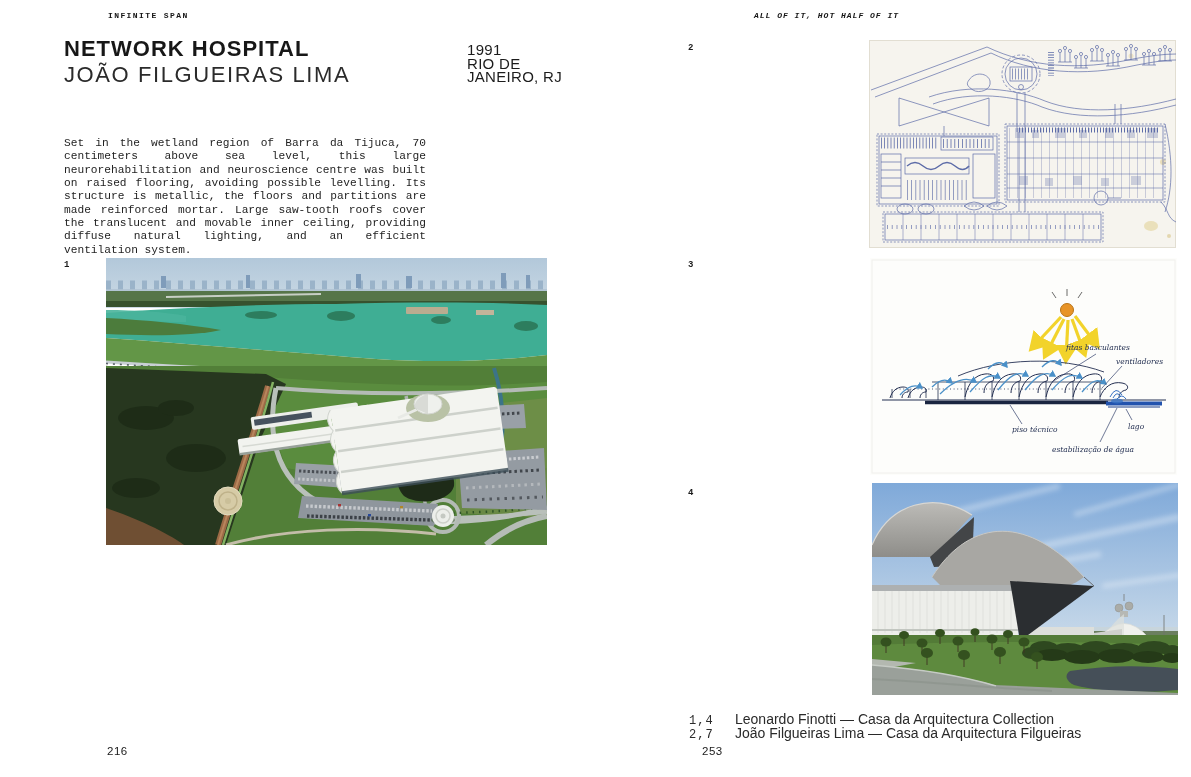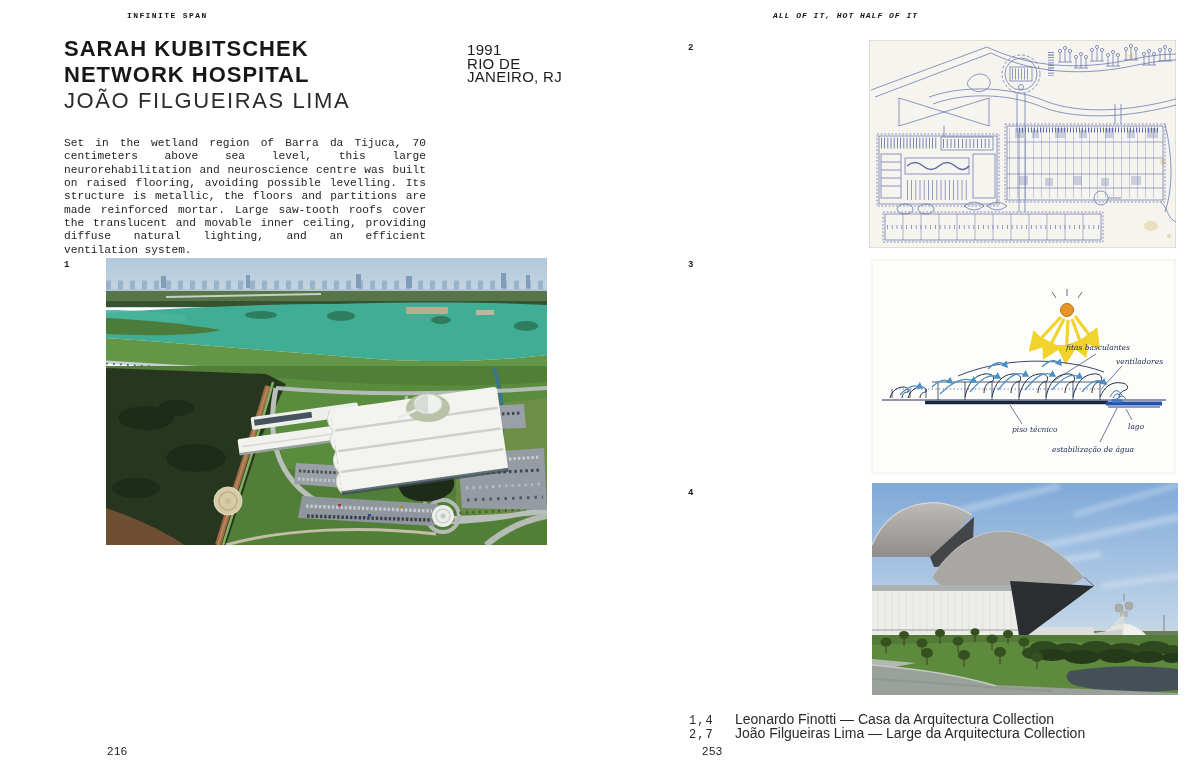--- a/index.html
+++ b/index.html
@@ -1,20 +1,20 @@
 <!DOCTYPE html>
 <html><head>
 <meta charset="utf-8">
 <style>
   html,body{margin:0;padding:0;background:#ffffff;}
   #spread{position:relative;width:1191px;height:777px;background:#ffffff;overflow:hidden;
           font-family:"Liberation Sans",sans-serif;color:#1c1c1c;}
   .abs{position:absolute;}
   .running-head{font-family:"Liberation Mono","DejaVu Sans Mono",monospace;font-weight:bold;
-                font-size:8px;letter-spacing:1.4px;color:#161616;margin-left:19px;}
+                font-size:8px;letter-spacing:1.4px;color:#161616;}
   .title-block{left:64px;top:36px;line-height:26px;letter-spacing:1px;}
   .title-line{font-size:22px;font-weight:700;color:#171717;}
   .title-line.architect{font-weight:400;color:#2b2b2b;letter-spacing:1.6px;text-align:center;}
   .project-info{left:467px;top:43px;font-size:15px;line-height:13.5px;letter-spacing:.3px;color:#1c1c1c;}
   .fig-num{font-family:"Liberation Mono","DejaVu Sans Mono",monospace;font-weight:bold;
            font-size:9px;color:#1a1a1a;}
   .body-text{left:64px;top:126px;width:362px;font-size:11.2px;line-height:13.3px;
              text-align:justify;color:#1e1e1e;font-family:Liberation Mono, monospace;}
   .page-number{font-size:11.5px;color:#1a1a1a;letter-spacing:.5px;}
   .caption-row{font-size:14px;color:#2a2a2a;line-height:14px;}
@@ -24,21 +24,20 @@
   .hand{font-family:"DejaVu Serif",serif;font-style:italic;font-size:7.5px;fill:#243052;}
 </style>
 </head>
 <body>
 
 <div id="spread">
 
   <div class="abs running-head" style="left:108px;top:11px;">INFINITE SPAN</div>
 
   <div class="abs title-block">
-    <div class="title-line">SARAH KUBITSCHEK</div>
     <div class="title-line">NETWORK HOSPITAL</div>
     <div class="title-line architect">JOÃO FILGUEIRAS LIMA</div>
   </div>
 
   <div class="abs project-info">
     <div>1991</div>
     <div>RIO DE</div>
     <div>JANEIRO, RJ</div>
   </div>
 
@@ -452,17 +451,17 @@
         <path d="M0,182 C48,186 92,193 122,202 L306,210 L306,212 L0,212 Z" fill="#9aa09a"></path>
         <path d="M0,182 C48,186 94,194 124,203" stroke="#c6cbc5" stroke-width="1.4" fill="none"></path>
         <path d="M0,196 C60,199 120,205 180,208" stroke="#8b918b" stroke-width="2" opacity=".6" fill="none"></path>
       </g>
     </svg>
   </figure>
 
   <div class="abs caption-row caption-fig" style="left:689px;top:714px;">1,4</div>
   <div class="abs caption-row" style="left:735px;top:712px;">Leonardo Finotti — Casa da Arquitectura Collection</div>
   <div class="abs caption-row caption-fig" style="left:689px;top:728px;">2,7</div>
-  <div class="abs caption-row" style="left:735px;top:726px;">João Filgueiras Lima — Large da Arquitectura Collection</div>
+  <div class="abs caption-row" style="left:735px;top:726px;">João Filgueiras Lima — Casa da Arquitectura Filgueiras</div>
 
   <div class="abs page-number" style="left:702px;top:745px;">253</div>
 
 </div>
 
 </body></html>

